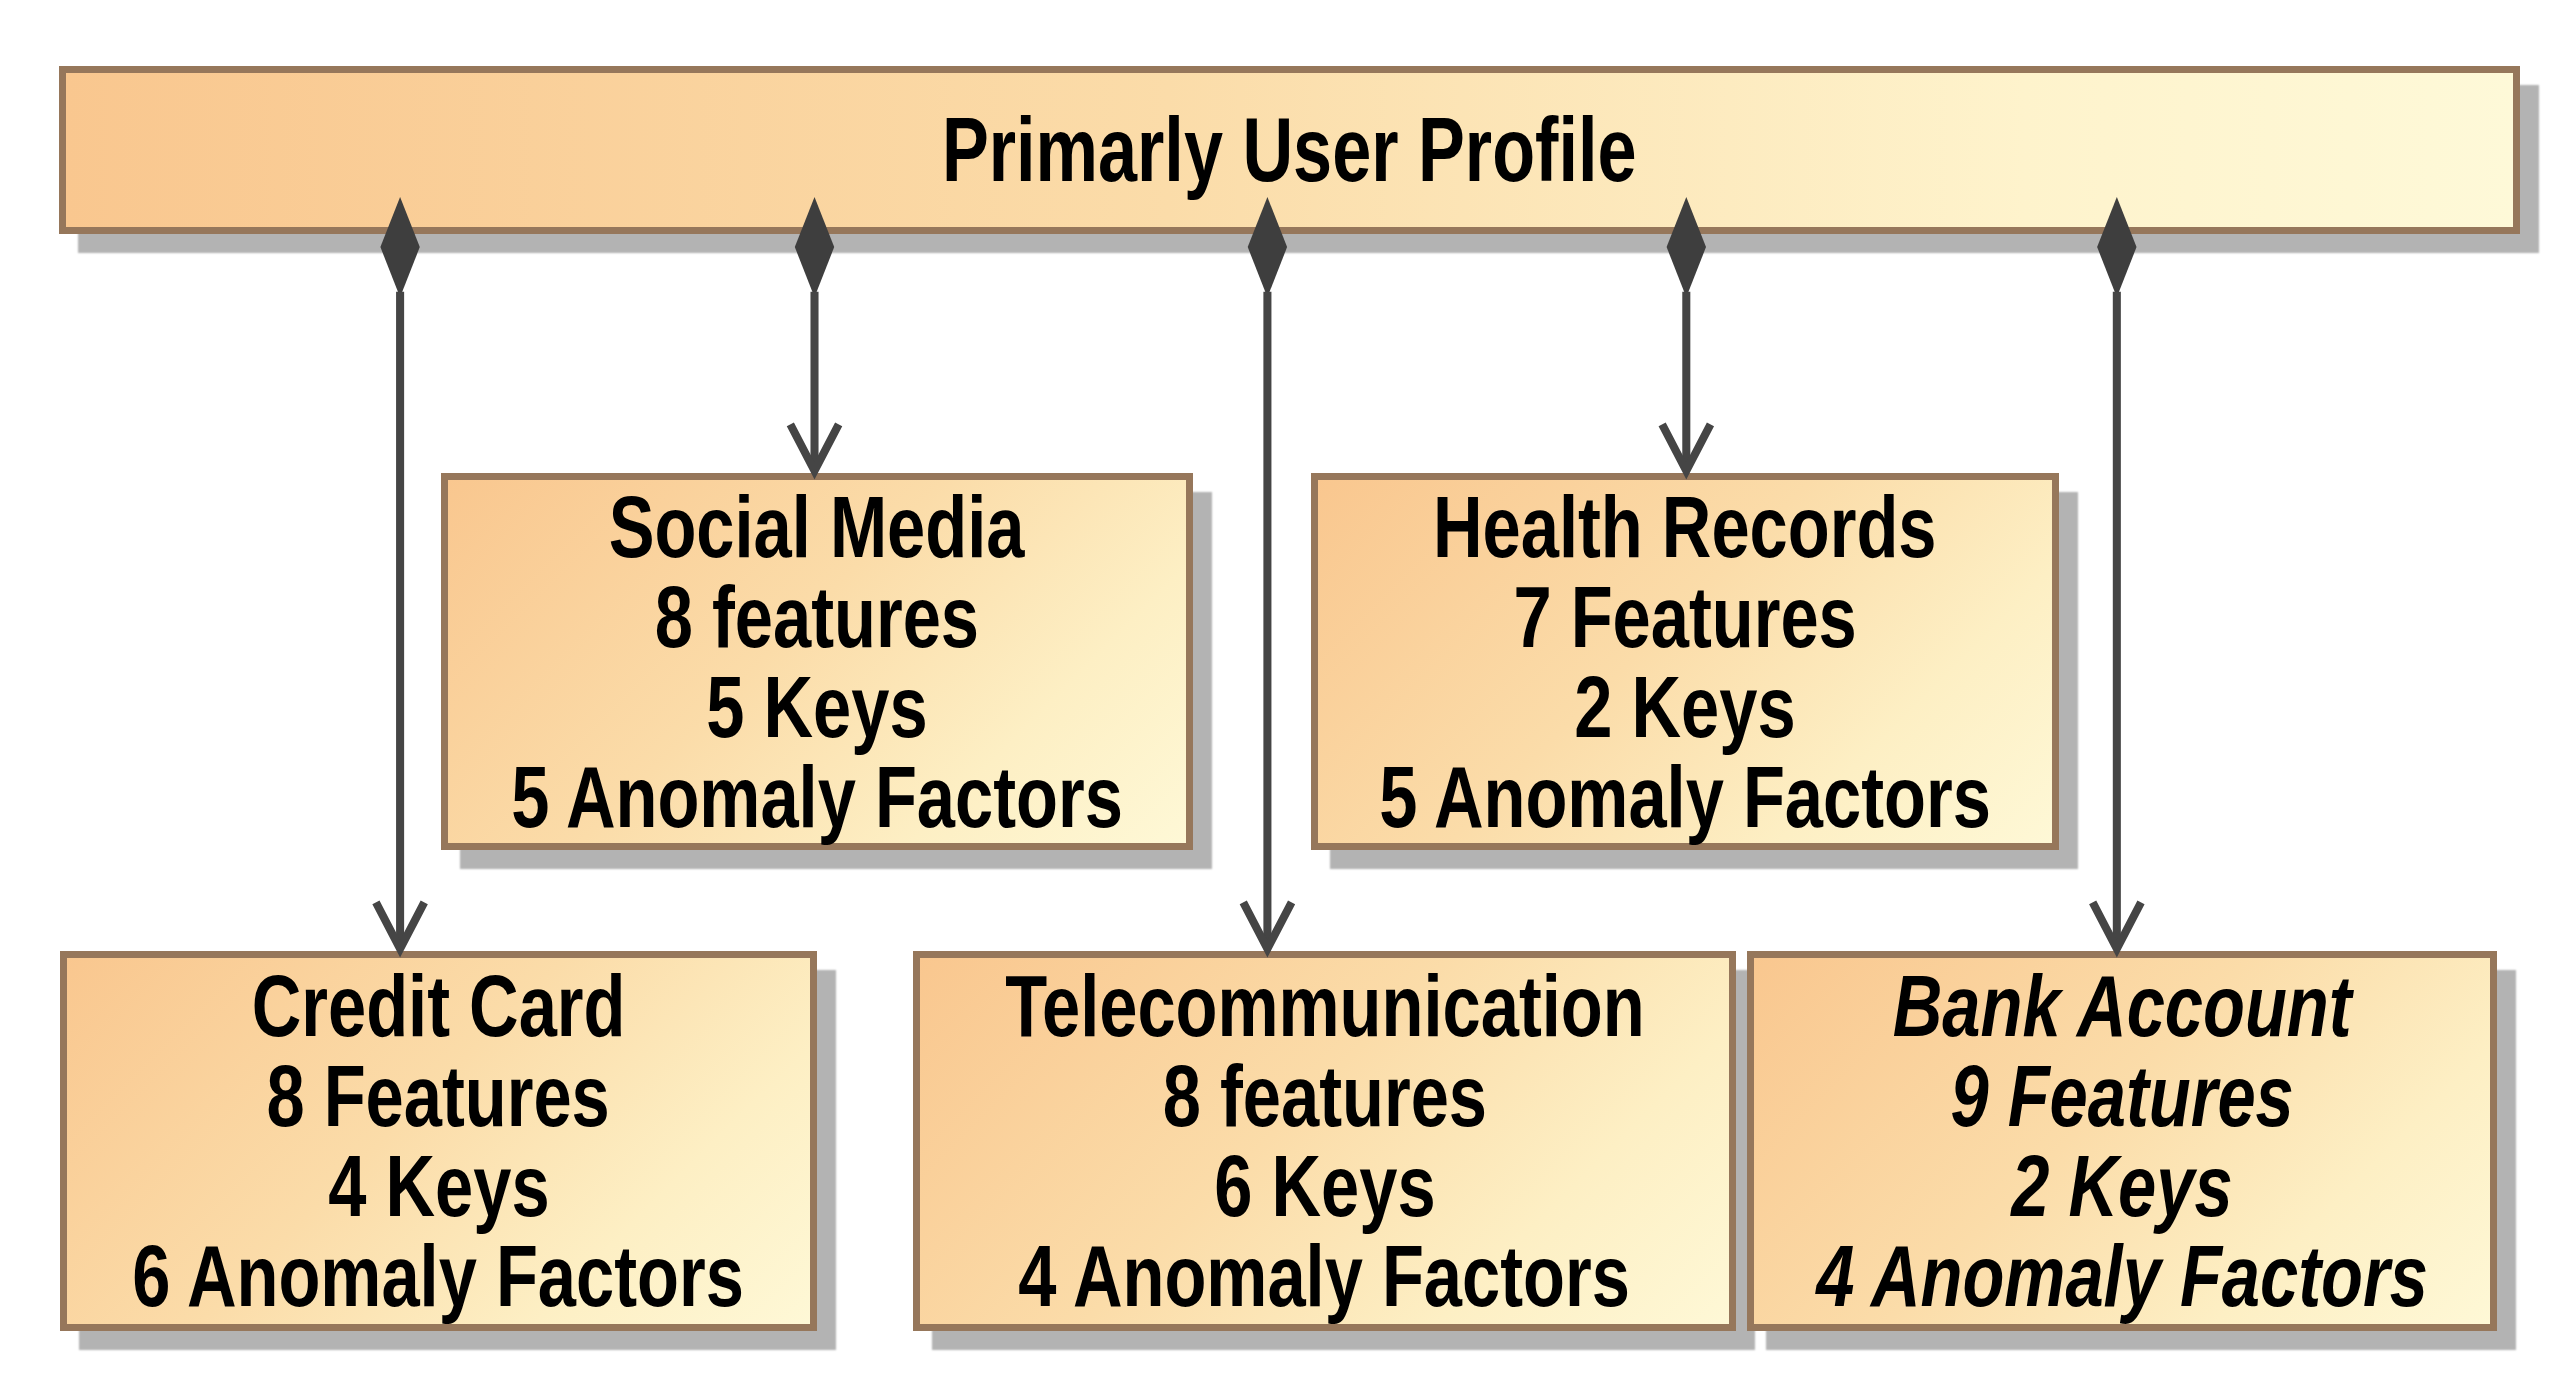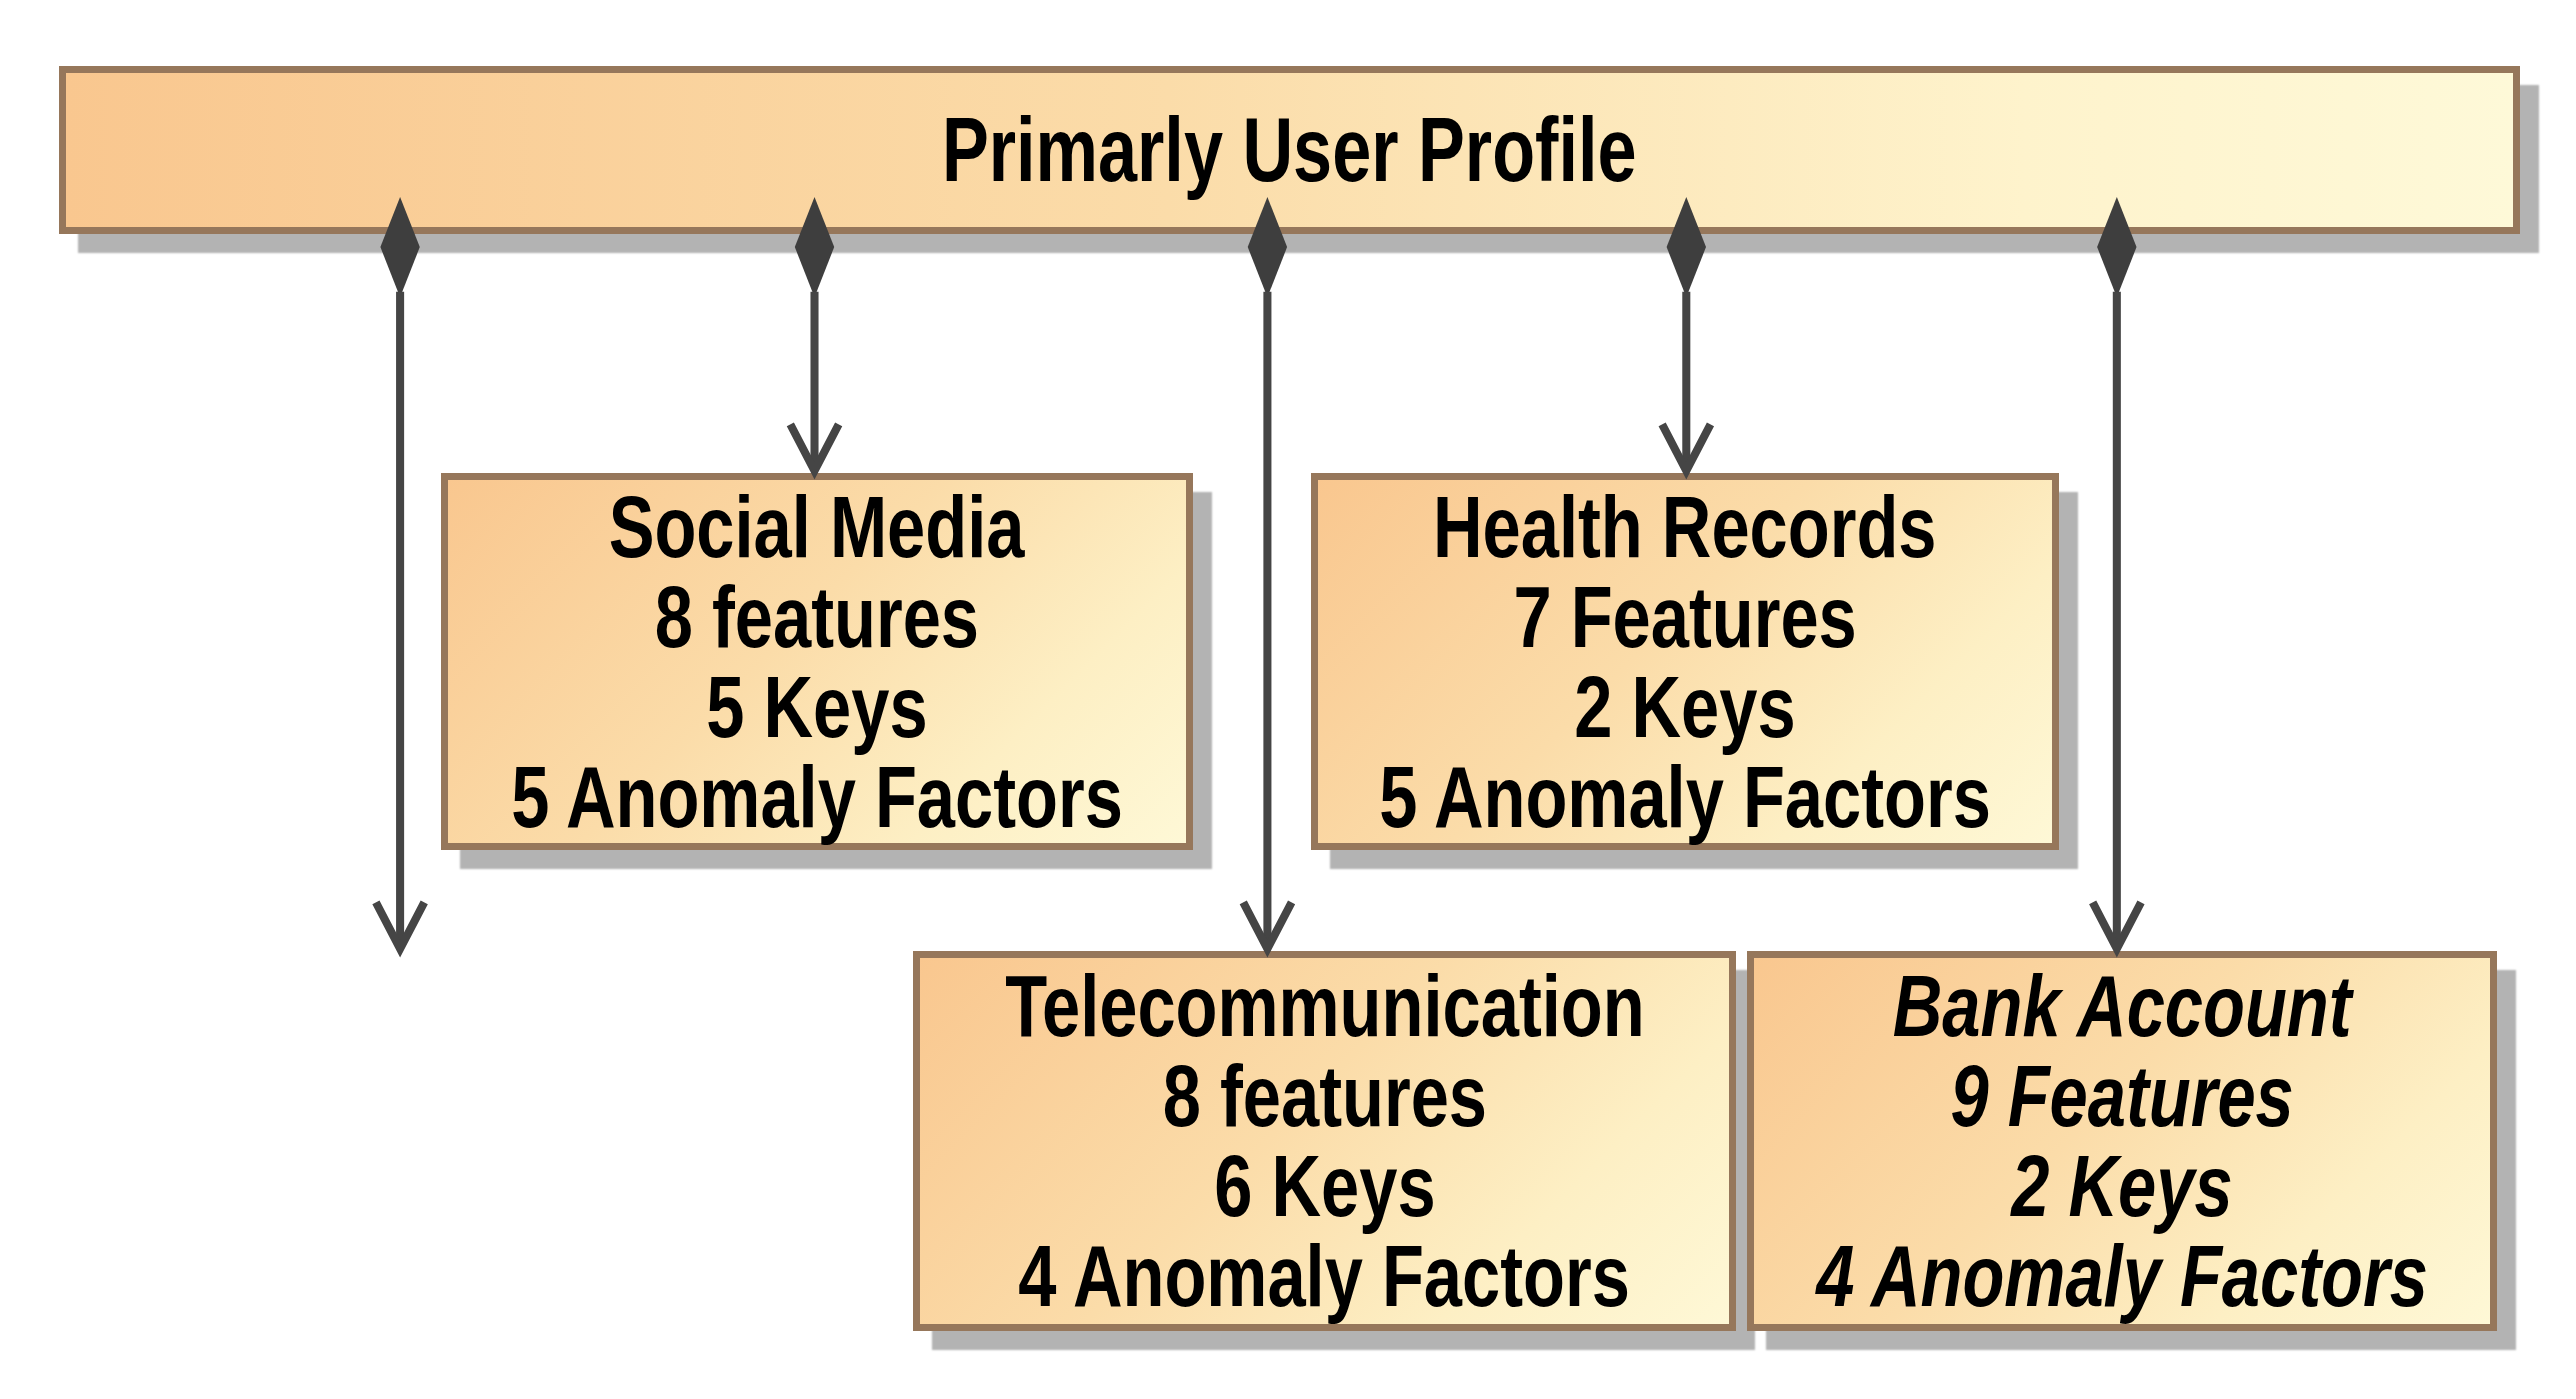--- a/index.html
+++ b/index.html
@@ -83,20 +83,26 @@
     <div class="bline">5 Anomaly Factors</div>
   </div>
 
   <div class="box node-box" id="box-health">
     <div class="bline">Health Records</div>
     <div class="bline">7 Features</div>
     <div class="bline">2 Keys</div>
     <div class="bline">5 Anomaly Factors</div>
   </div>
 
+  <div class="box node-box" id="box-credit">
+    <div class="bline">Credit Card</div>
+    <div class="bline">8 Features</div>
+    <div class="bline">4 Keys</div>
+    <div class="bline">6 Anomaly Factors</div>
+  </div>
 
   <div class="box node-box" id="box-telecom">
     <div class="bline">Telecommunication</div>
     <div class="bline">8 features</div>
     <div class="bline">6 Keys</div>
     <div class="bline">4 Anomaly Factors</div>
   </div>
 
   <div class="box node-box" id="box-bank">
     <div class="bline">Bank Account</div>

